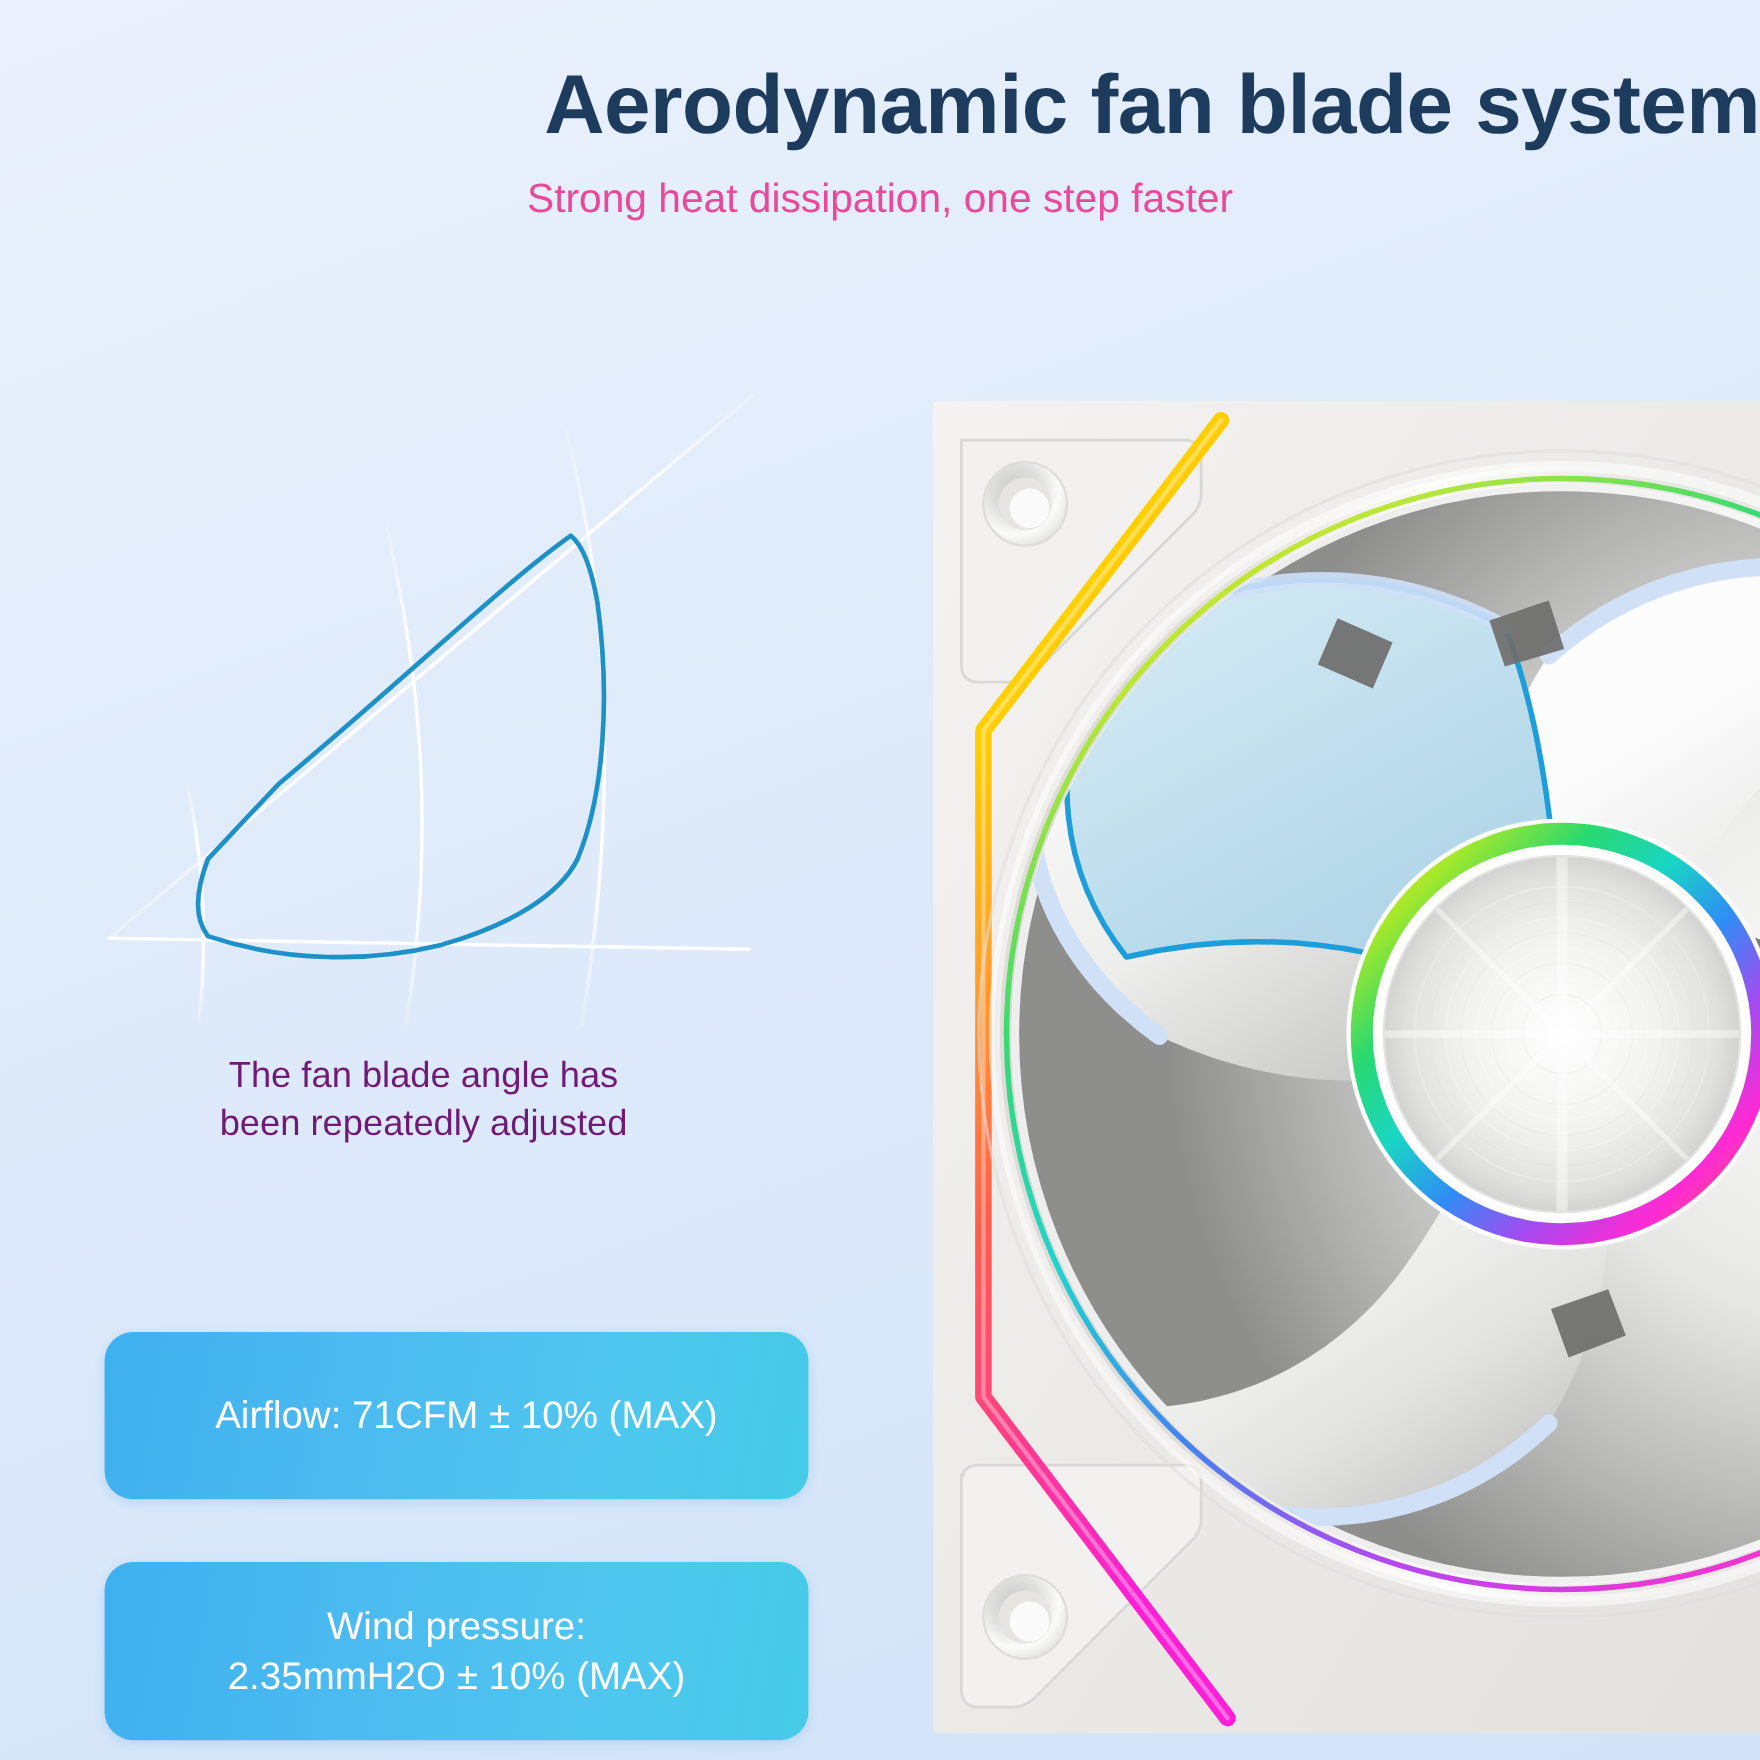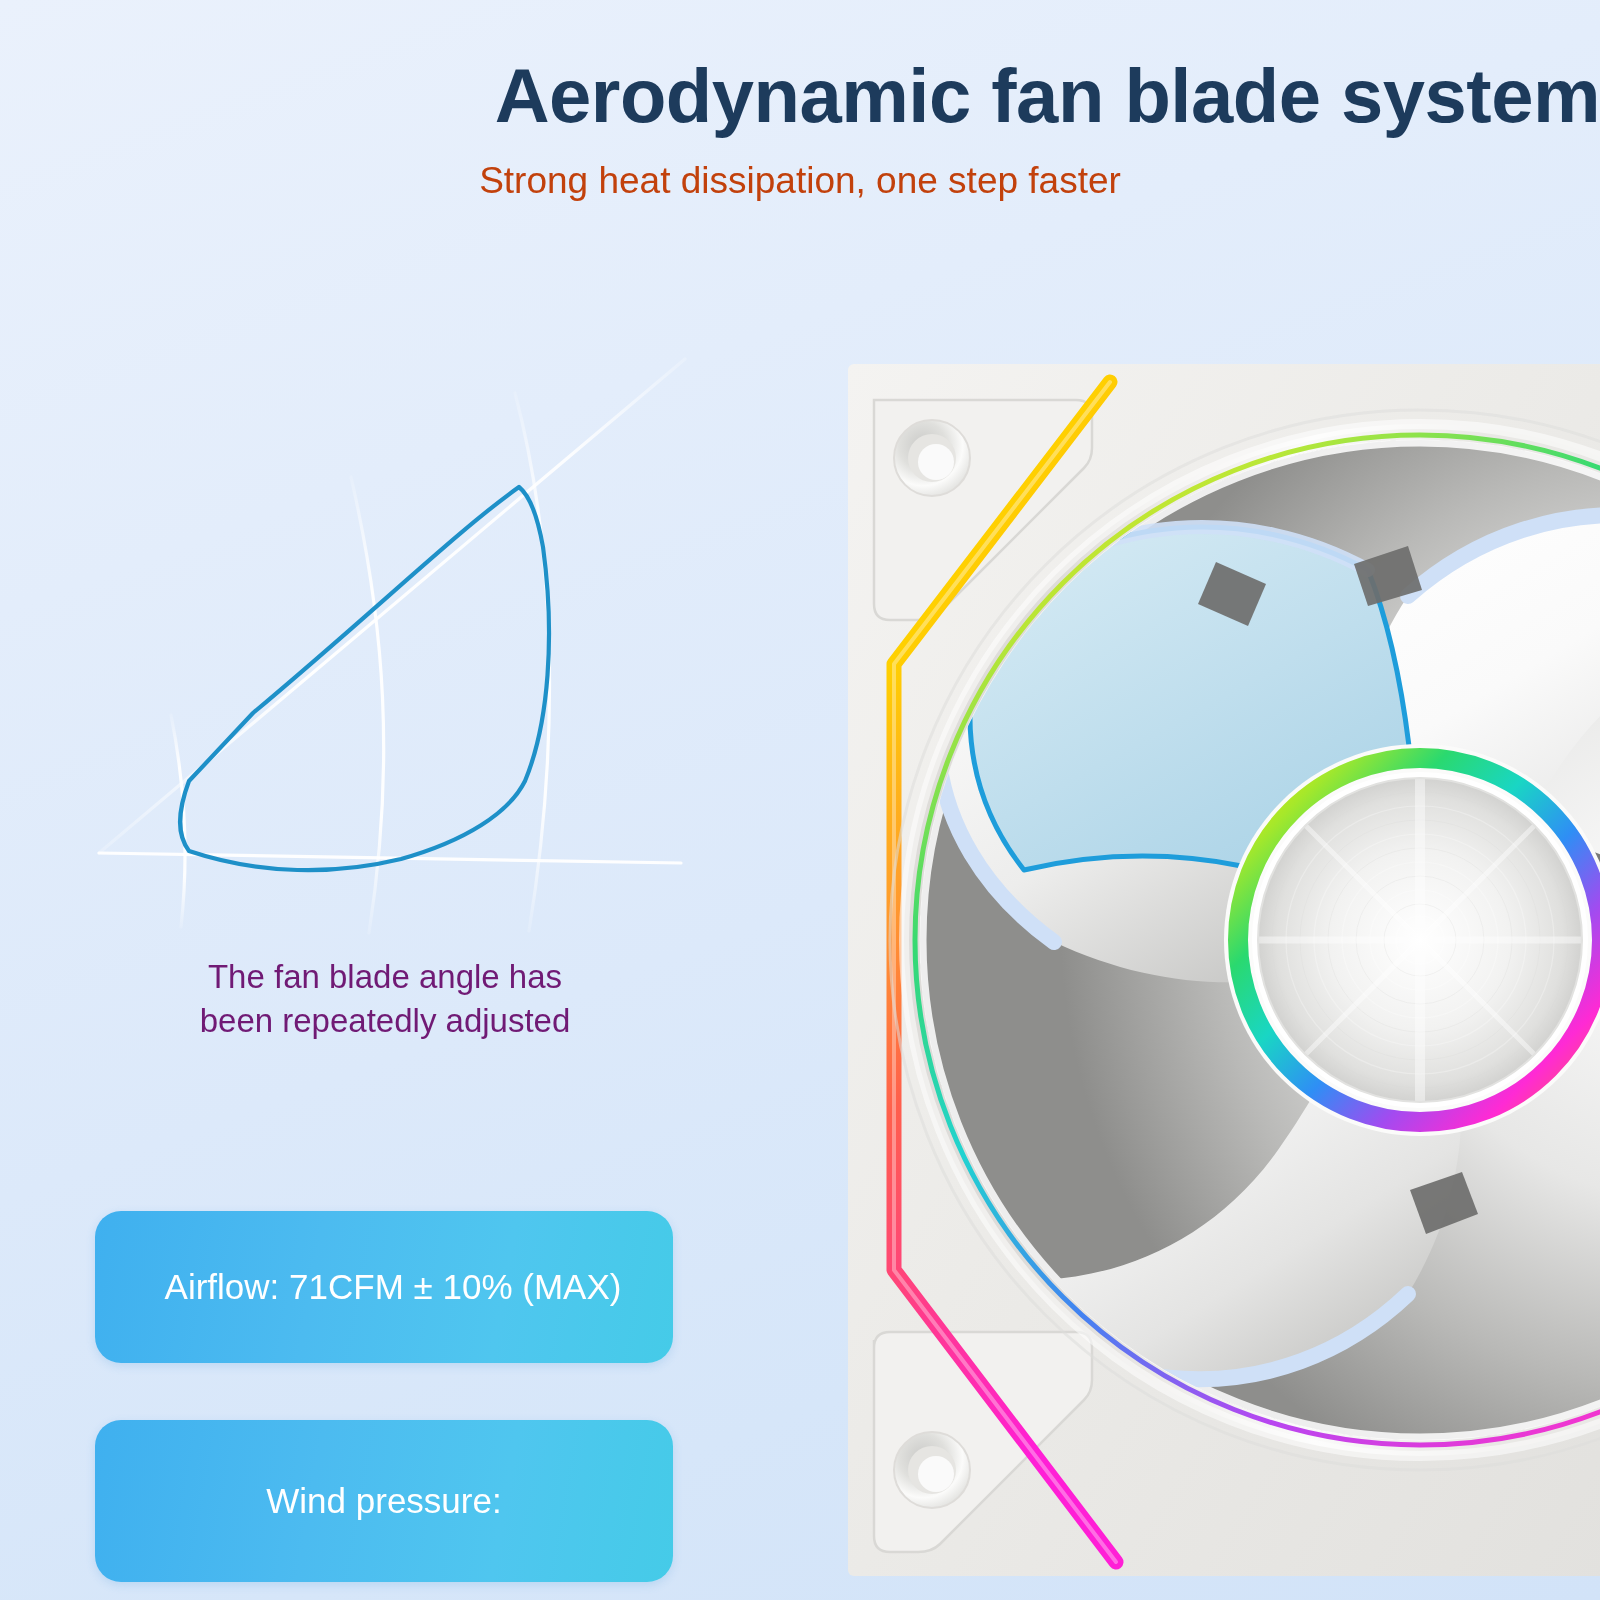--- a/index.html
+++ b/index.html
@@ -13,34 +13,34 @@
 
   
   #header { position:absolute; left:0; top:0; width:1600px; height:230px; }
   #page-title {
     position:absolute; left:0; top:58px; width:1600px; text-align:right;
     font-size:76px; font-weight:bold; color:#1d3b5c; letter-spacing:-0.5px;
     line-height:1.0;
   }
   #page-subtitle {
     position:absolute; left:0; top:160px; width:1600px; text-align:center;
-    font-size:37px; font-weight:normal; color:#c2410c;
+    font-size:37px; font-weight:normal; color:#ec4899;
   }
 
   
   #blade-diagram { position:absolute; left:85px; top:335px; width:610px; height:600px; }
   #blade-diagram svg { display:block; width:610px; height:600px; }
 
   #blade-caption {
     position:absolute; left:95px; top:955px; width:580px;
     text-align:center; font-size:33px; line-height:1.32; color:#701a75;
   }
 
   .spec-badge {
-    position:absolute; left:95px; width:578px;
+    position:absolute; left:95px; width:640px;
     border-radius:26px;
     background:linear-gradient(100deg,#3fb0ef 0%, #4cbbf0 38%, #4fc6ef 70%, #45cbe8 100%);
     color:#ffffff;
     display:flex; align-items:center; justify-content:center;
     text-align:center; line-height:1.3;
     box-shadow:0 3px 10px rgba(70,150,220,0.20);
   }
   #badge-airflow { top:1211px; height:152px; font-size:35px; }
   #badge-airflow .badge-text { padding-left:18px; }
   #badge-pressure { top:1420px; height:162px; font-size:35px; }
@@ -105,20 +105,21 @@
   <span>been repeatedly adjusted</span>
 </div>
 
 <div id="badge-airflow" class="spec-badge">
   <span class="badge-text">Airflow: 71CFM ± 10% (MAX)</span>
 </div>
 
 <div id="badge-pressure" class="spec-badge">
   <span>
     <span>Wind pressure:</span><br>
+    <span>2.35mmH2O ± 10% (MAX)</span>
   </span>
 </div>
 
 <div id="fan-product">
   <svg width="760" height="1212" viewBox="0 0 760 1212" xmlns="http://www.w3.org/2000/svg">
     <defs>
 
       <linearGradient id="frameG" x1="0" y1="0" x2="1" y2="1">
         <stop offset="0%" stop-color="#f4f3f1"></stop>
         <stop offset="45%" stop-color="#ecebe8"></stop>

